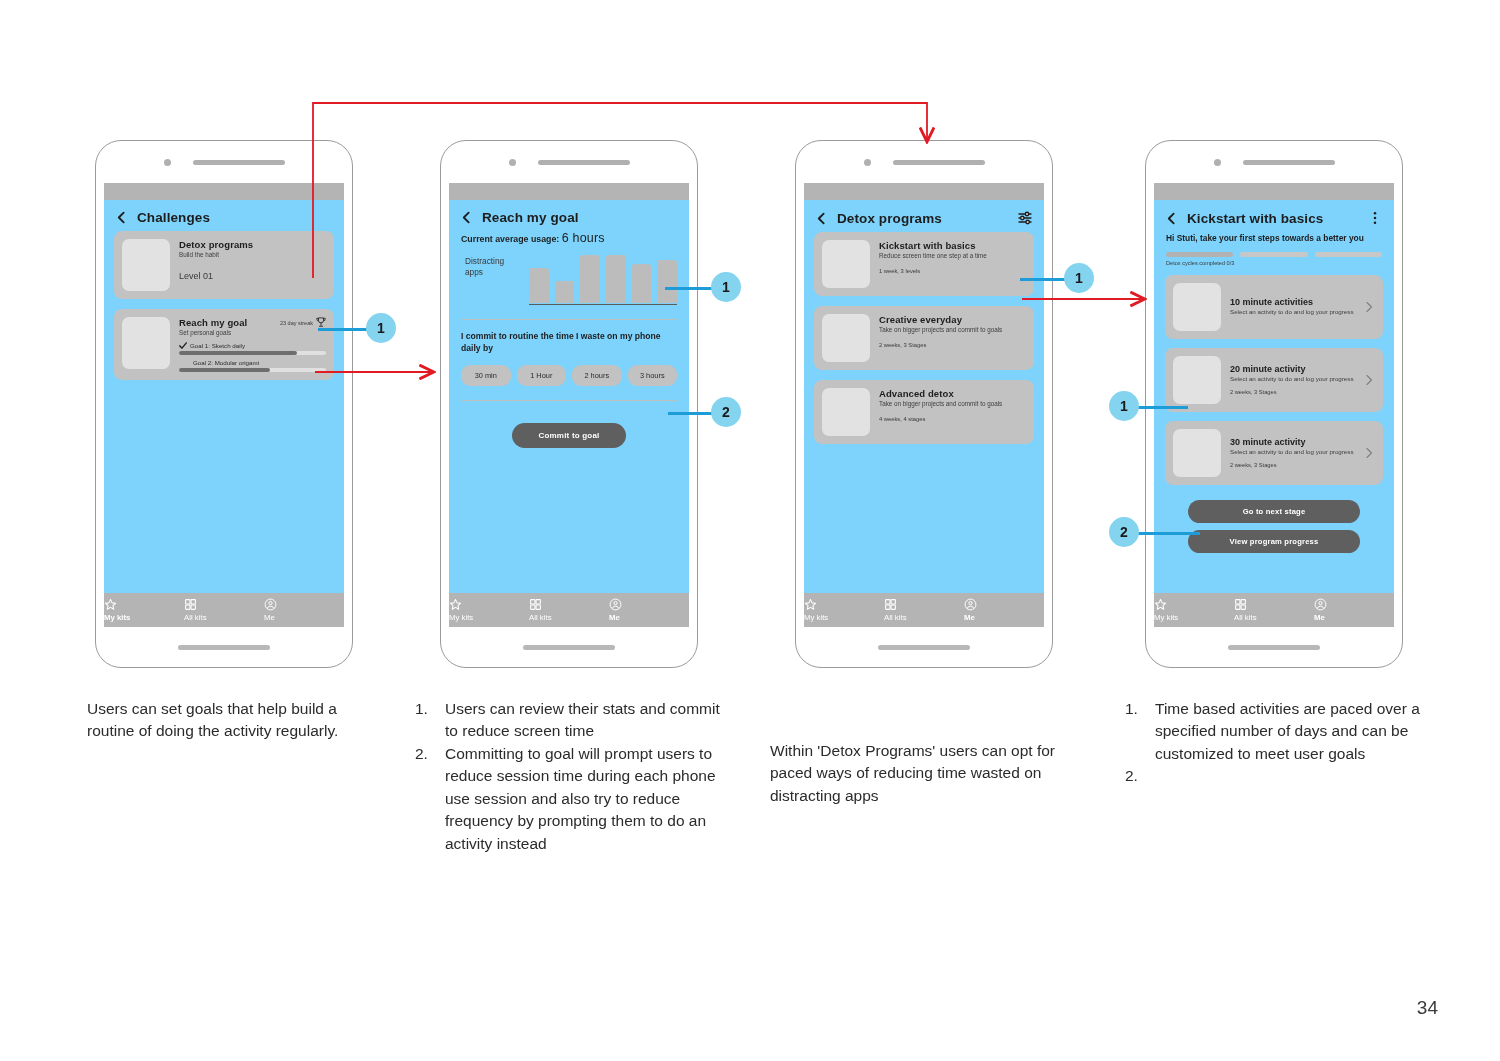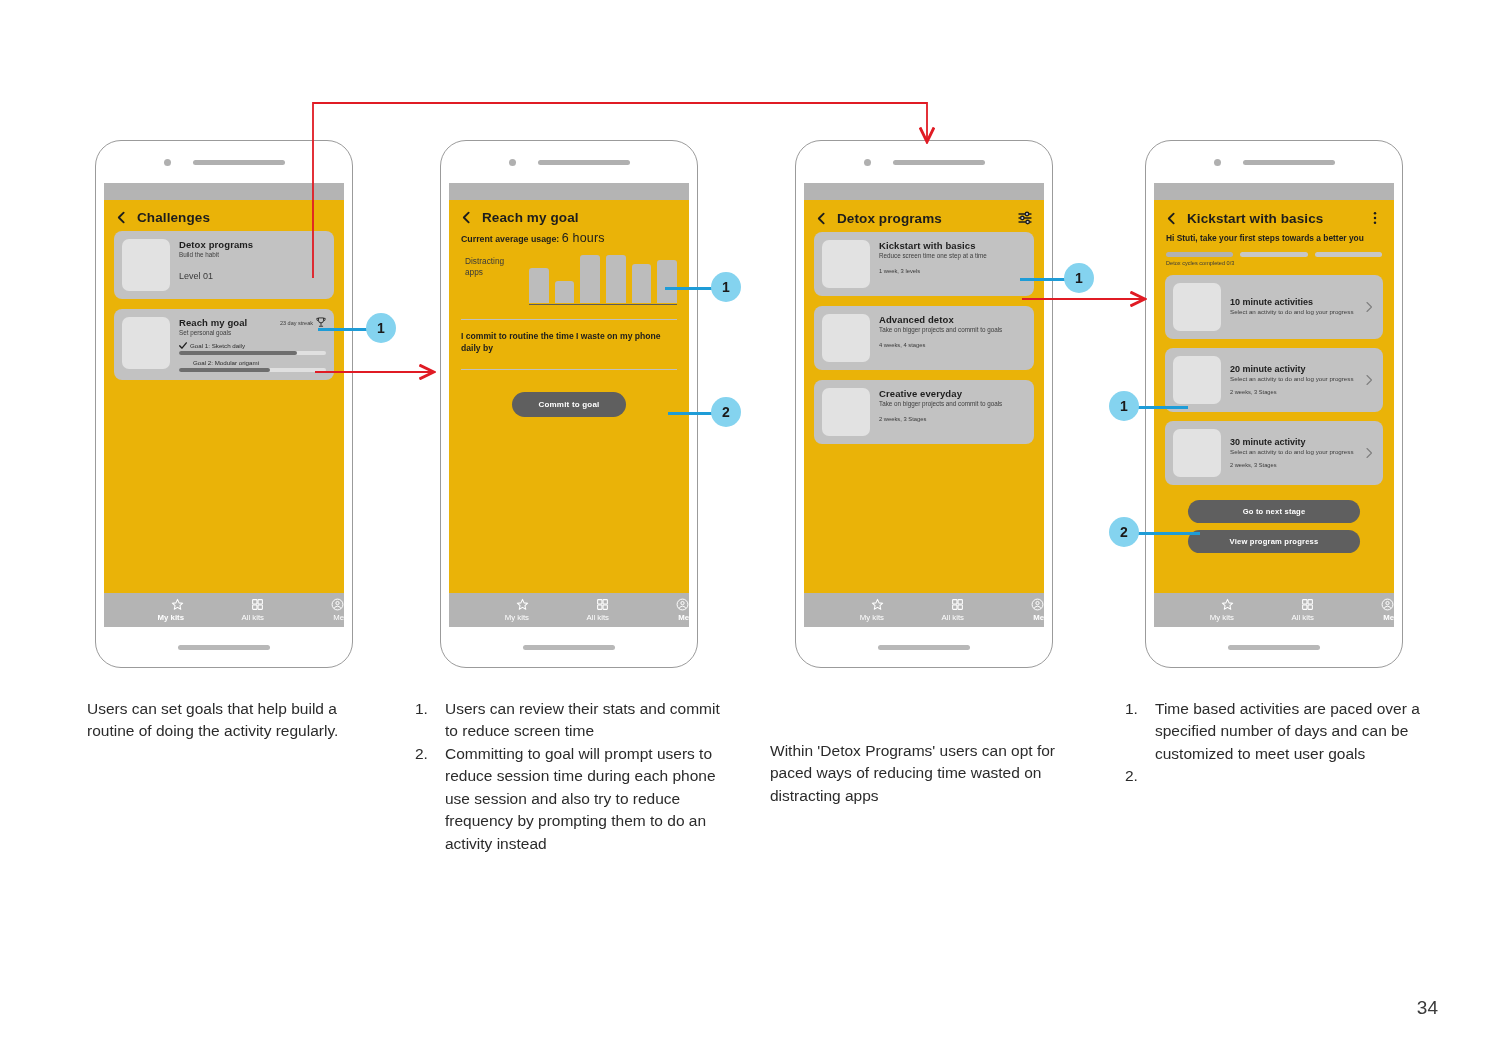--- a/index.html
+++ b/index.html
@@ -30,21 +30,21 @@
   }
   .cam { width: 7px; height: 7px; border-radius: 50%; background: #b0b0b0; }
   .speaker { width: 92px; height: 5px; border-radius: 3px; background: #b0b0b0; }
   .phone-bottom {
     position: absolute; bottom: 0; left: 0; right: 0;
     height: 40px; display: flex; align-items: center; justify-content: center;
   }
   .home-bar { width: 92px; height: 5px; border-radius: 3px; background: #b8b8b8; }
   .screen {
     position: absolute; left: 8px; right: 8px; top: 42px; bottom: 40px;
-    background: #eab308;
+    background: #7dd3fc;
     display: flex; flex-direction: column;
     overflow: hidden;
   }
   .statusbar { height: 17px; background: #b4b4b4; flex: 0 0 auto; }
   .screen-body { flex: 1 1 auto; position: relative; overflow: hidden; }
 
   
   .appbar {
     display: flex; align-items: center; gap: 9px;
     padding: 10px 11px 6px 11px;
@@ -131,21 +131,21 @@
     font-size: 7.6px; font-weight: 700; text-align: center;
     padding: 7px 0; margin: 0 34px 7px 34px; letter-spacing: .2px;
   }
 
   
   .bottomnav {
     position: absolute; left: 0; right: 0; bottom: 0;
     height: 34px; background: #b4b4b4;
     display: flex; align-items: center;
   }
-  .navitem { flex: 1 1 0; display: flex; flex-direction: column; align-items: flex-end; gap: 2px; }
+  .navitem { flex: 1 1 0; display: flex; flex-direction: column; align-items: flex-start; gap: 2px; }
   .navitem svg { width: 13px; height: 13px; }
   .navlabel { font-size: 7.8px; color: #ffffff; }
   .navitem.active .navlabel { font-weight: 700; color: #ffffff; }
 
   
   .badge {
     position: absolute; width: 30px; height: 30px; border-radius: 50%;
     background: #84d3ef; color: #1a1a1a;
     display: flex; align-items: center; justify-content: center;
     font-size: 14px; font-weight: 600;
@@ -324,20 +324,26 @@
               <div class="bar" style="height:86%"></div>
             </div>
             <div class="axis"></div>
           </div>
         </div>
 
         <div class="divider"></div>
 
         <div class="commit-text">I commit to routine the time I waste on my phone daily by</div>
 
+        <div class="chips">
+          <div class="chip">30 min</div>
+          <div class="chip">1 Hour</div>
+          <div class="chip">2 hours</div>
+          <div class="chip">3 hours</div>
+        </div>
 
         <div class="divider2"></div>
 
         <div class="cta-wrap">
           <div class="cta">Commit to goal</div>
         </div>
 
         <div class="bottomnav">
           <div class="navitem">
             <svg viewBox="0 0 24 24">
@@ -399,32 +405,32 @@
           <div class="card-body">
             <div class="card-title">Kickstart with basics</div>
             <div class="card-sub">Reduce screen time one step at a time</div>
             <div class="card-meta">1 week, 3 levels</div>
           </div>
         </div>
 
         <div class="card">
           <div class="thumb"></div>
           <div class="card-body">
+            <div class="card-title">Creative everyday</div>
+            <div class="card-sub">Take on bigger projects and commit to goals</div>
+            <div class="card-meta">2 weeks, 3 Stages</div>
+          </div>
+        </div>
+
+        <div class="card">
+          <div class="thumb"></div>
+          <div class="card-body">
             <div class="card-title">Advanced detox</div>
             <div class="card-sub">Take on bigger projects and commit to goals</div>
             <div class="card-meta">4 weeks, 4 stages</div>
-          </div>
-        </div>
-
-        <div class="card">
-          <div class="thumb"></div>
-          <div class="card-body">
-            <div class="card-title">Creative everyday</div>
-            <div class="card-sub">Take on bigger projects and commit to goals</div>
-            <div class="card-meta">2 weeks, 3 Stages</div>
           </div>
         </div>
 
         <div class="bottomnav">
           <div class="navitem">
             <svg viewBox="0 0 24 24">
               <path d="M12 2.6 L14.9 9 L21.6 9.6 L16.5 14.1 L18 20.8 L12 17.3 L6 20.8 L7.5 14.1 L2.4 9.6 L9.1 9 Z" fill="none" stroke="#ffffff" stroke-width="1.9" stroke-linejoin="round"></path>
             </svg>
             <span class="navlabel">My kits</span>
           </div>

